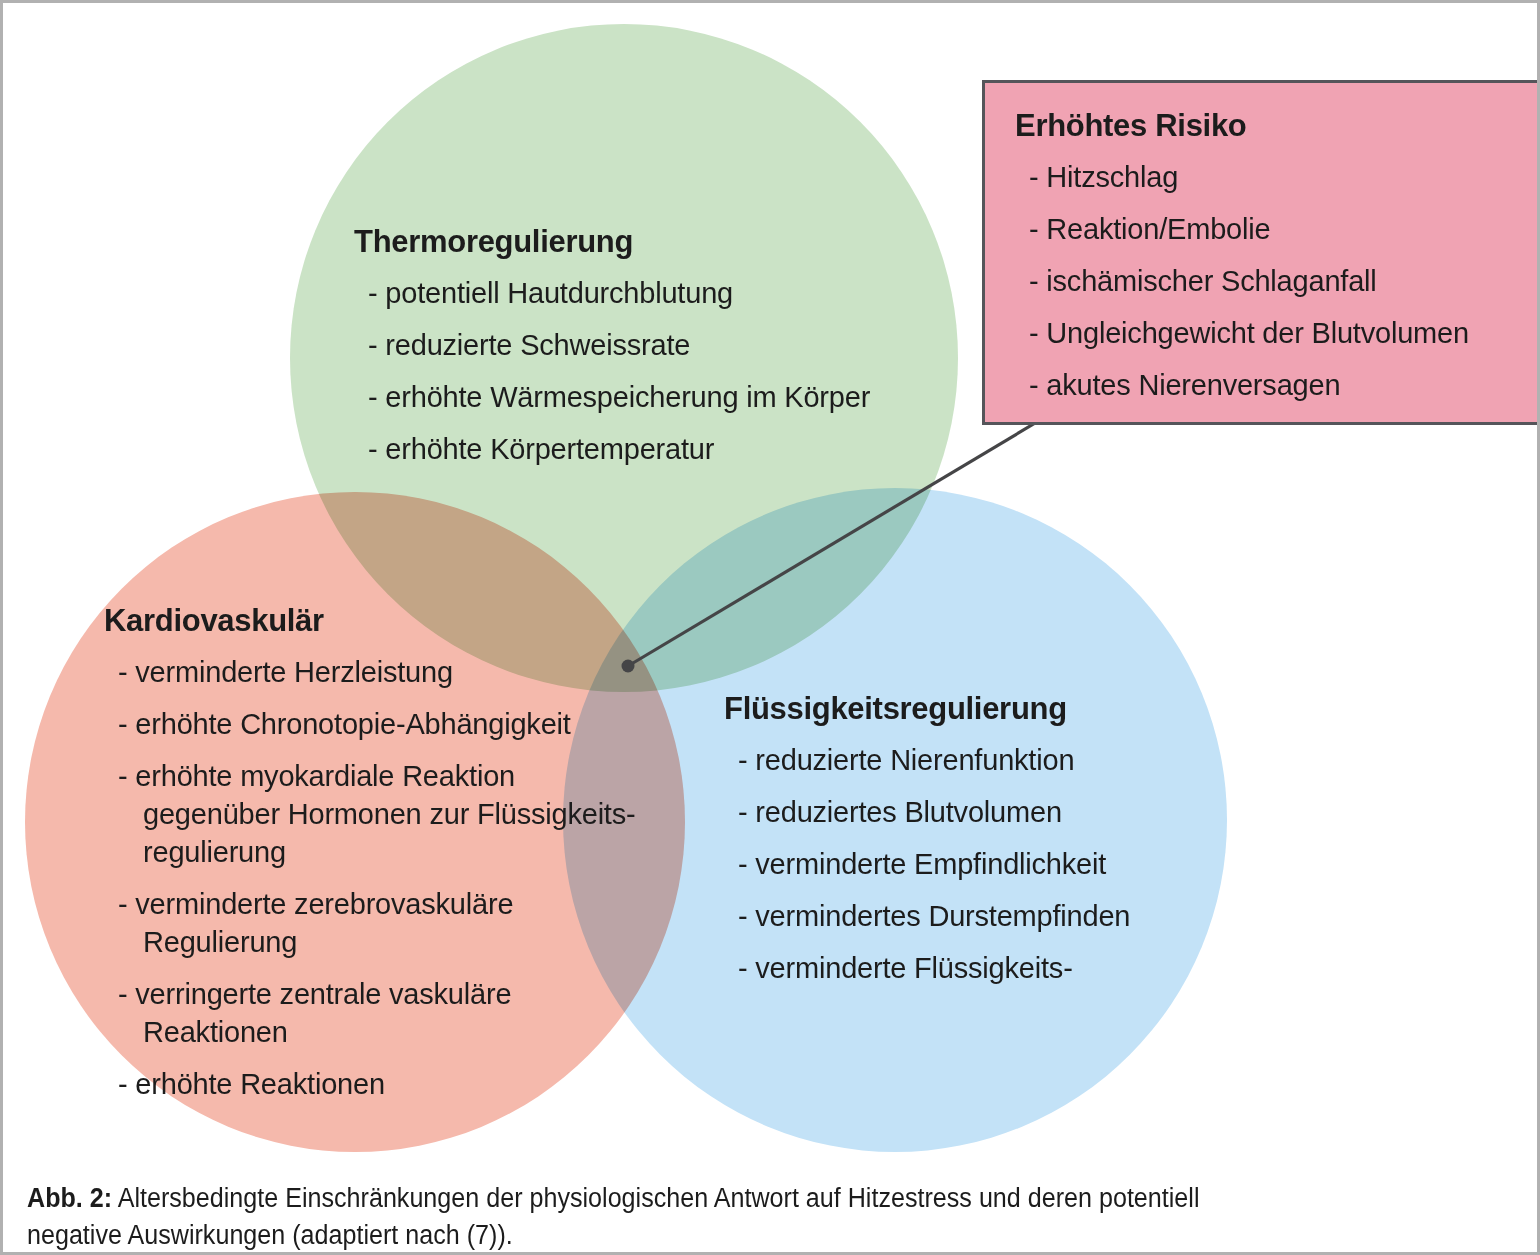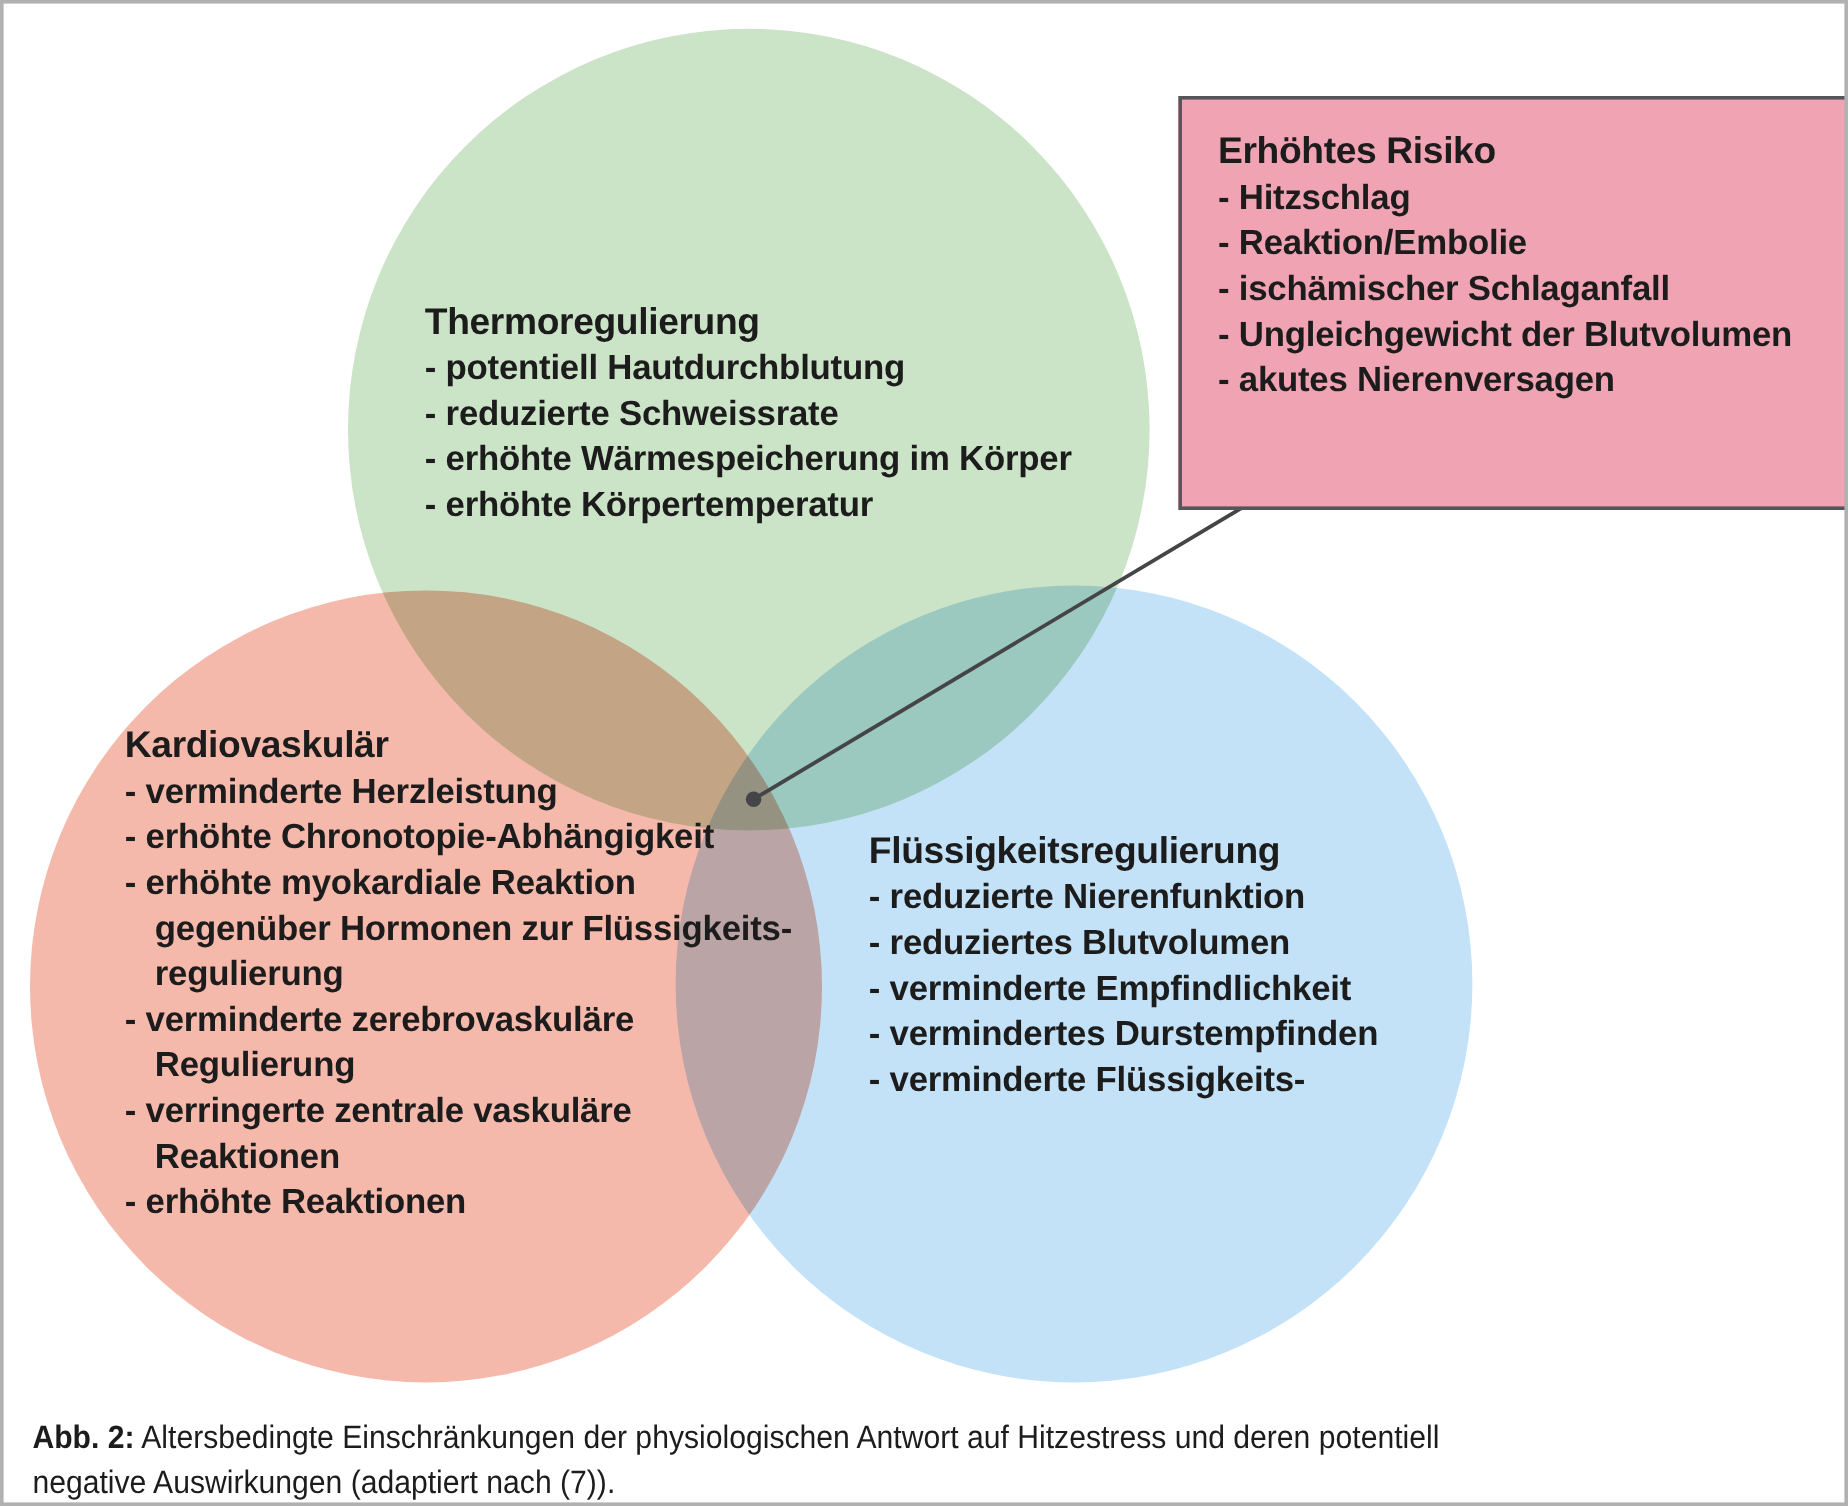--- a/index.html
+++ b/index.html
@@ -44,25 +44,25 @@
     border:3px solid #55555a;
     padding:24px 24px 0 30px;
     z-index:6;
   }
   .text-block { position:absolute; z-index:10; }
   .block-title {
     font-size:31px; font-weight:bold; line-height:37px;
     letter-spacing:-0.3px;
     margin:0 0 2px 0;
   }
-  .vd-item { margin:0;font-weight:bold; }
+  .vd-item { margin:14px; }
   .vd-line { font-size:29px; line-height:38px; letter-spacing:-0.2px; white-space:nowrap; }
   .vd-line.cont { padding-left:25px; }
 
-  .tb-thermo { left:354px; top:249px; }
+  .tb-thermo { left:354px; top:223px; }
   .tb-kardio { left:104px; top:602px; }
   .tb-fluess { left:724px; top:690px; }
 
   .caption {
     position:absolute; left:27px; top:1180px;
     width:1560px;
     font-size:27px; line-height:37px;
     transform:scaleX(0.93); transform-origin:0 0;
     z-index:10;
   }

